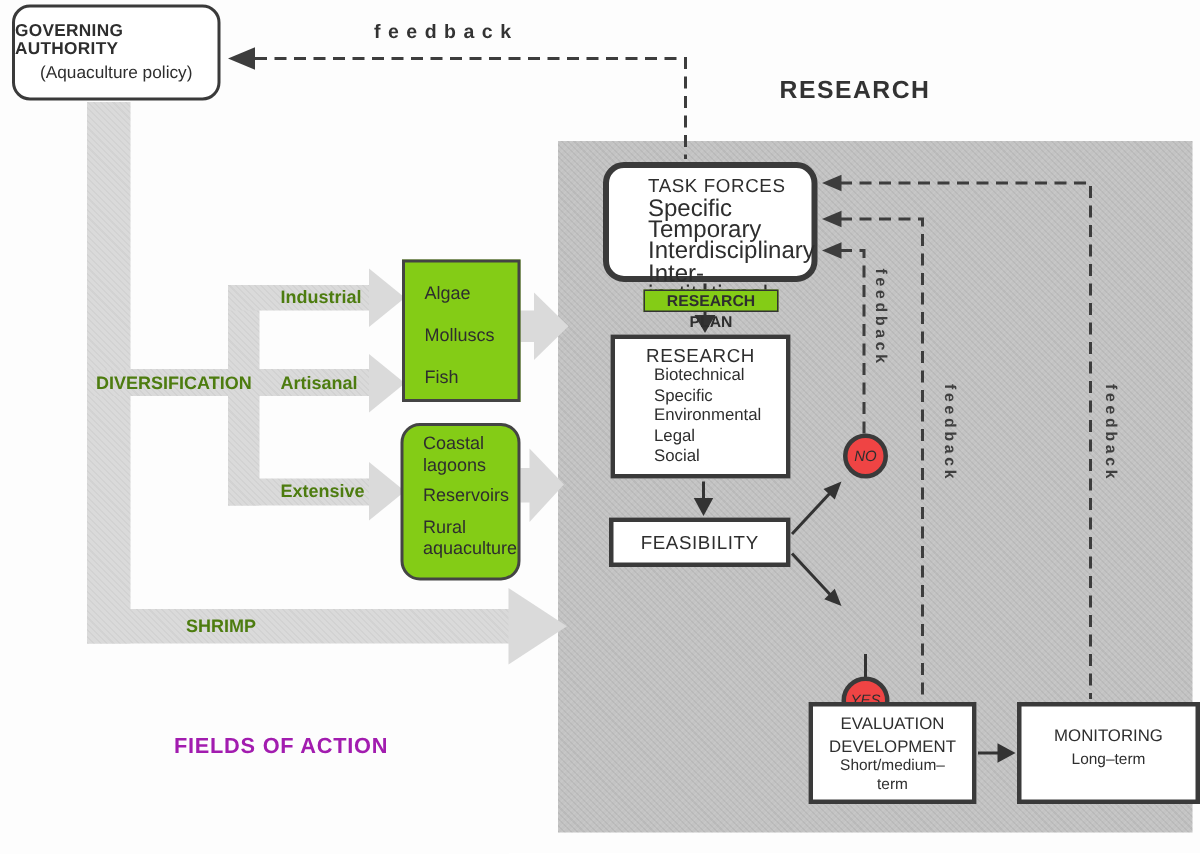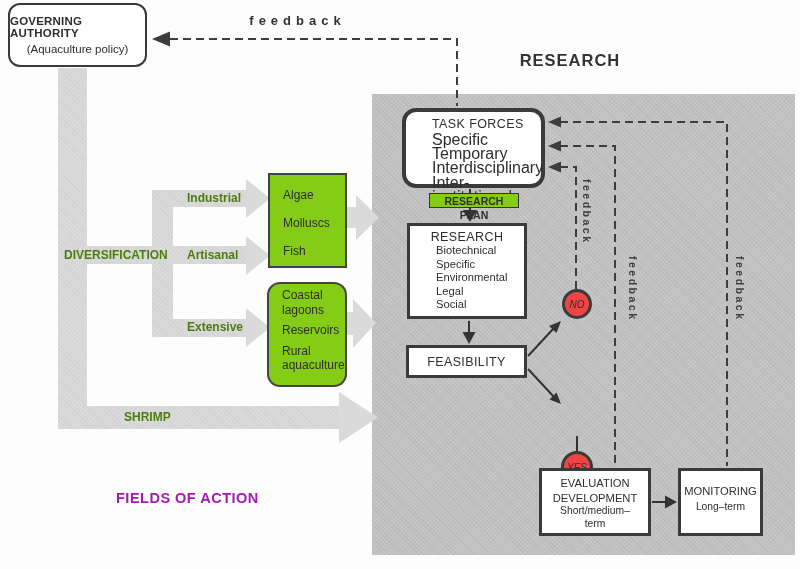--- a/index.html
+++ b/index.html
@@ -36,21 +36,21 @@
   #research-box .item{font-size:11.2px;line-height:13.6px;padding-left:26px;}
   #feasibility{left:406px;top:345px;width:121px;height:33px;
     display:flex;align-items:center;justify-content:center;font-size:12.5px;letter-spacing:0.4px;}
   .circle{background:#ef4444;border:3px solid #3a3a3a;border-radius:50%;box-sizing:border-box;
     display:flex;align-items:center;justify-content:center;font-size:10px;font-style:italic;}
   #no-circle{left:562px;top:289px;width:30px;height:30px;}
   #yes-circle{left:561px;top:403px;width:32px;height:32px;margin-top:48px;}
   #evaluation{left:539px;top:468px;width:112px;height:68px;text-align:center;padding-top:5px;}
   #evaluation .big{font-size:11.2px;line-height:14.5px;}
   #evaluation .small{font-size:10.3px;line-height:12.5px;}
-  #monitoring{left:678px;top:468px;width:85px;height:68px;text-align:center;}
+  #monitoring{left:678px;top:468px;width:122px;height:68px;text-align:center;}
   #monitoring .big{font-size:11.2px;margin-top:14px;}
   #monitoring .small{font-size:10.3px;margin-top:4px;}
   .prodbox{background:#84cc16;border:2px solid #444;box-sizing:border-box;}
   #species-box{left:268px;top:173px;width:79px;height:95px;padding:13px 0 0 13px;}
   #species-box .item{font-size:12px;margin-bottom:14px;}
   #systems-box{left:267px;top:282px;width:80px;height:105px;padding:4px 0 0 13px;border-radius:13px;}
   #systems-box .item{font-size:12px;line-height:14.5px;margin-bottom:6px;}
   
   .lbl{font-weight:700;color:#4d7c0f;}
   #research-title{left:500px;top:51px;width:140px;text-align:center;font-size:16.5px;font-weight:700;

